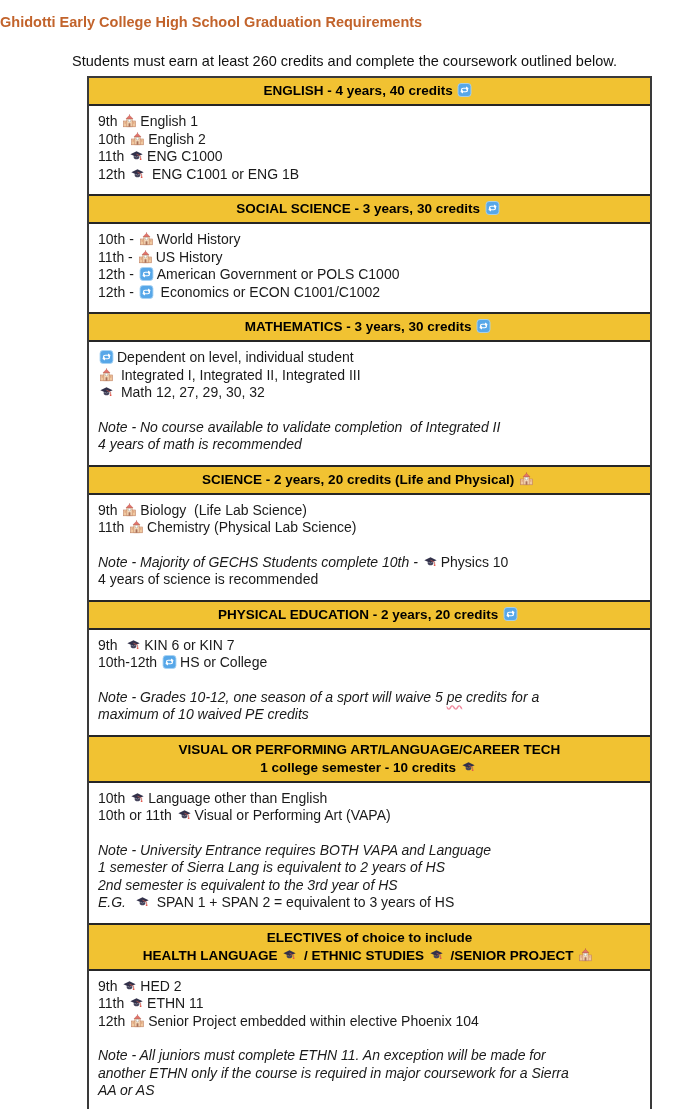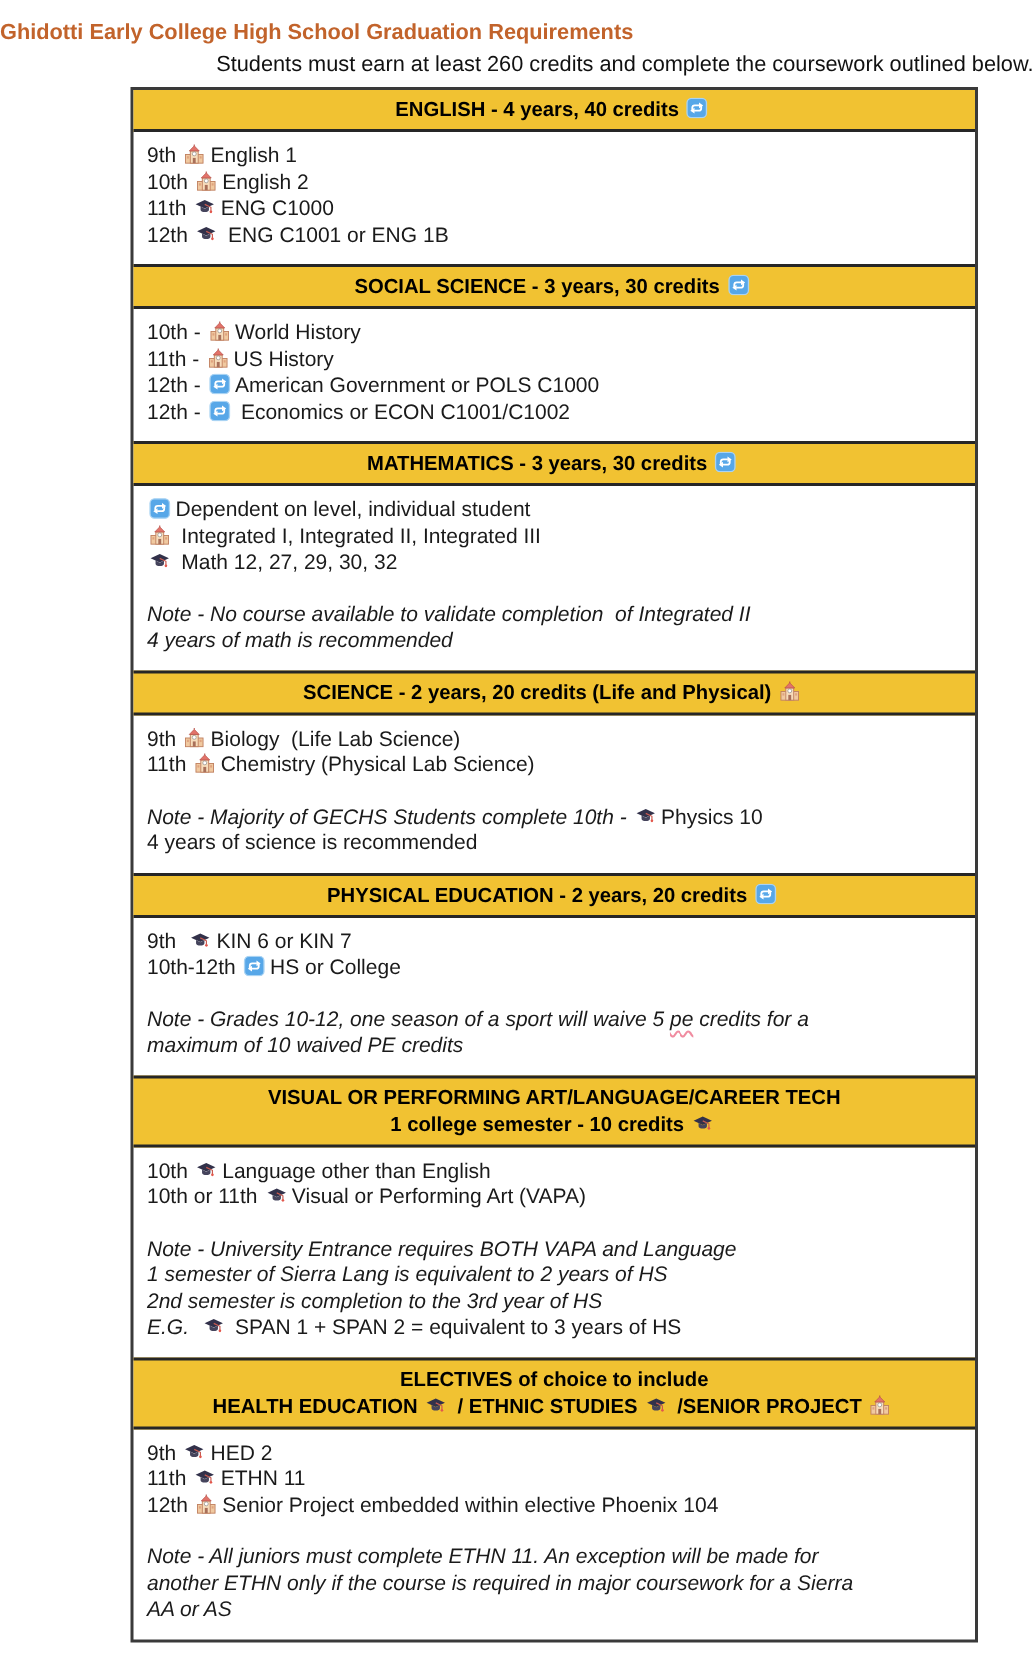--- a/index.html
+++ b/index.html
@@ -12,21 +12,21 @@
   body{
     width:689px;height:1109px;background:#ffffff;
     font-family:"Liberation Sans", sans-serif;color:#1a1a1a;
     overflow:hidden;
   }
   .page-title{
     padding-top:14px;text-align:left;
     font-size:14.5px;font-weight:bold;color:var(--title-color);
   }
   .subtitle{
-    text-align:right;font-size:14.5px;margin-top:5px;color:#111;
+    text-align:center;font-size:14.5px;margin-top:23px;color:#111;
   }
   .req-table{
     margin:7px 0 0 87px;width:565px;
     border:2px solid var(--border-dark);
     box-sizing:border-box;
   }
   .band{
     background:var(--header-bg);
     border-top:2px solid var(--band-border);
     border-bottom:2px solid var(--band-border);
@@ -275,32 +275,32 @@
                 <polygon points="8,2.6 15,5.9 8,9.2 1,5.9" fill="#32314a"></polygon>
                 <path d="M8 6 L12.7 8.2 V11" fill="none" stroke="#C85A50" stroke-width="0.9"></path>
                 <circle cx="12.7" cy="11.7" r="1" fill="#E2574C"></circle>
               </svg></span><span class="">Language other than English</span></div>
           <div><span class="">10th or 11th </span><span class="icon"><svg viewBox="0 0 16 16">
                 <path d="M4.8 7.6 v2.4 c0 1 1.4 1.8 3.2 1.8 s3.2 -0.8 3.2 -1.8 V7.6 L8 9.4 Z" fill="#45445c"></path>
                 <polygon points="8,2.6 15,5.9 8,9.2 1,5.9" fill="#32314a"></polygon>
                 <path d="M8 6 L12.7 8.2 V11" fill="none" stroke="#C85A50" stroke-width="0.9"></path>
                 <circle cx="12.7" cy="11.7" r="1" fill="#E2574C"></circle>
               </svg></span><span class="">Visual or Performing Art (VAPA)</span></div>
-          <div class="notes"><div><span class="">Note - University Entrance requires BOTH VAPA and Language</span></div><div><span class="">1 semester of Sierra Lang is equivalent to 2 years of HS</span></div><div><span class="">2nd semester is completion to the 3rd year of HS</span></div><div><span class="">E.G.  </span><span class="icon"><svg viewBox="0 0 16 16">
+          <div class="notes"><div><span class="">Note - University Entrance requires BOTH VAPA and Language</span></div><div><span class="">1 semester of Sierra Lang is equivalent to 2 years of HS</span></div><div><span class="">2nd semester is equivalent to the 3rd year of HS</span></div><div><span class="">E.G.  </span><span class="icon"><svg viewBox="0 0 16 16">
                   <path d="M4.8 7.6 v2.4 c0 1 1.4 1.8 3.2 1.8 s3.2 -0.8 3.2 -1.8 V7.6 L8 9.4 Z" fill="#45445c"></path>
                   <polygon points="8,2.6 15,5.9 8,9.2 1,5.9" fill="#32314a"></polygon>
                   <path d="M8 6 L12.7 8.2 V11" fill="none" stroke="#C85A50" stroke-width="0.9"></path>
                   <circle cx="12.7" cy="11.7" r="1" fill="#E2574C"></circle>
                 </svg></span><span class="plain"> SPAN 1 + SPAN 2 = equivalent to 3 years of HS</span></div></div>
         </div>
       </section>
       <section class="section">
         <div class="band">
           <div><span class="">ELECTIVES of choice to include</span></div>
-          <div><span class="">HEALTH EDUCATION </span><span class="icon"><svg viewBox="0 0 16 16">
+          <div><span class="">HEALTH LANGUAGE </span><span class="icon"><svg viewBox="0 0 16 16">
                 <path d="M4.8 7.6 v2.4 c0 1 1.4 1.8 3.2 1.8 s3.2 -0.8 3.2 -1.8 V7.6 L8 9.4 Z" fill="#45445c"></path>
                 <polygon points="8,2.6 15,5.9 8,9.2 1,5.9" fill="#32314a"></polygon>
                 <path d="M8 6 L12.7 8.2 V11" fill="none" stroke="#C85A50" stroke-width="0.9"></path>
                 <circle cx="12.7" cy="11.7" r="1" fill="#E2574C"></circle>
               </svg></span><span class=""> / ETHNIC STUDIES </span><span class="icon"><svg viewBox="0 0 16 16">
                 <path d="M4.8 7.6 v2.4 c0 1 1.4 1.8 3.2 1.8 s3.2 -0.8 3.2 -1.8 V7.6 L8 9.4 Z" fill="#45445c"></path>
                 <polygon points="8,2.6 15,5.9 8,9.2 1,5.9" fill="#32314a"></polygon>
                 <path d="M8 6 L12.7 8.2 V11" fill="none" stroke="#C85A50" stroke-width="0.9"></path>
                 <circle cx="12.7" cy="11.7" r="1" fill="#E2574C"></circle>
               </svg></span><span class=""> /SENIOR PROJECT </span><span class="icon"><svg viewBox="0 0 16 16">

